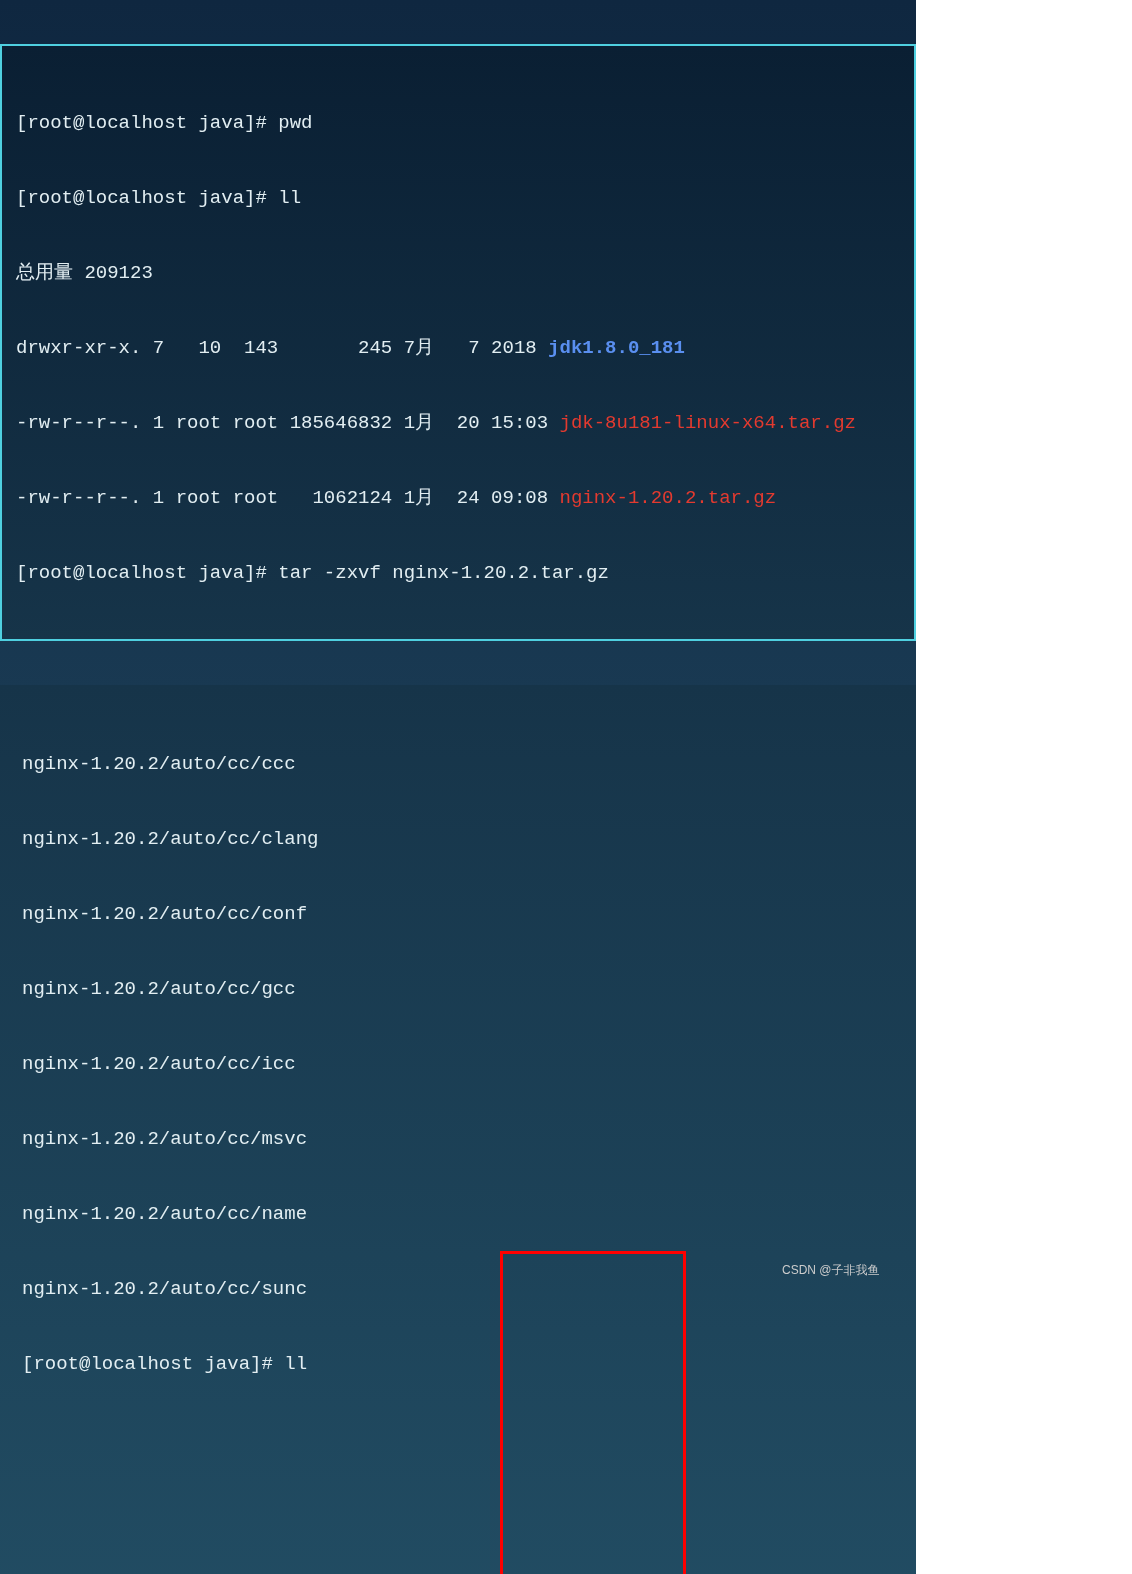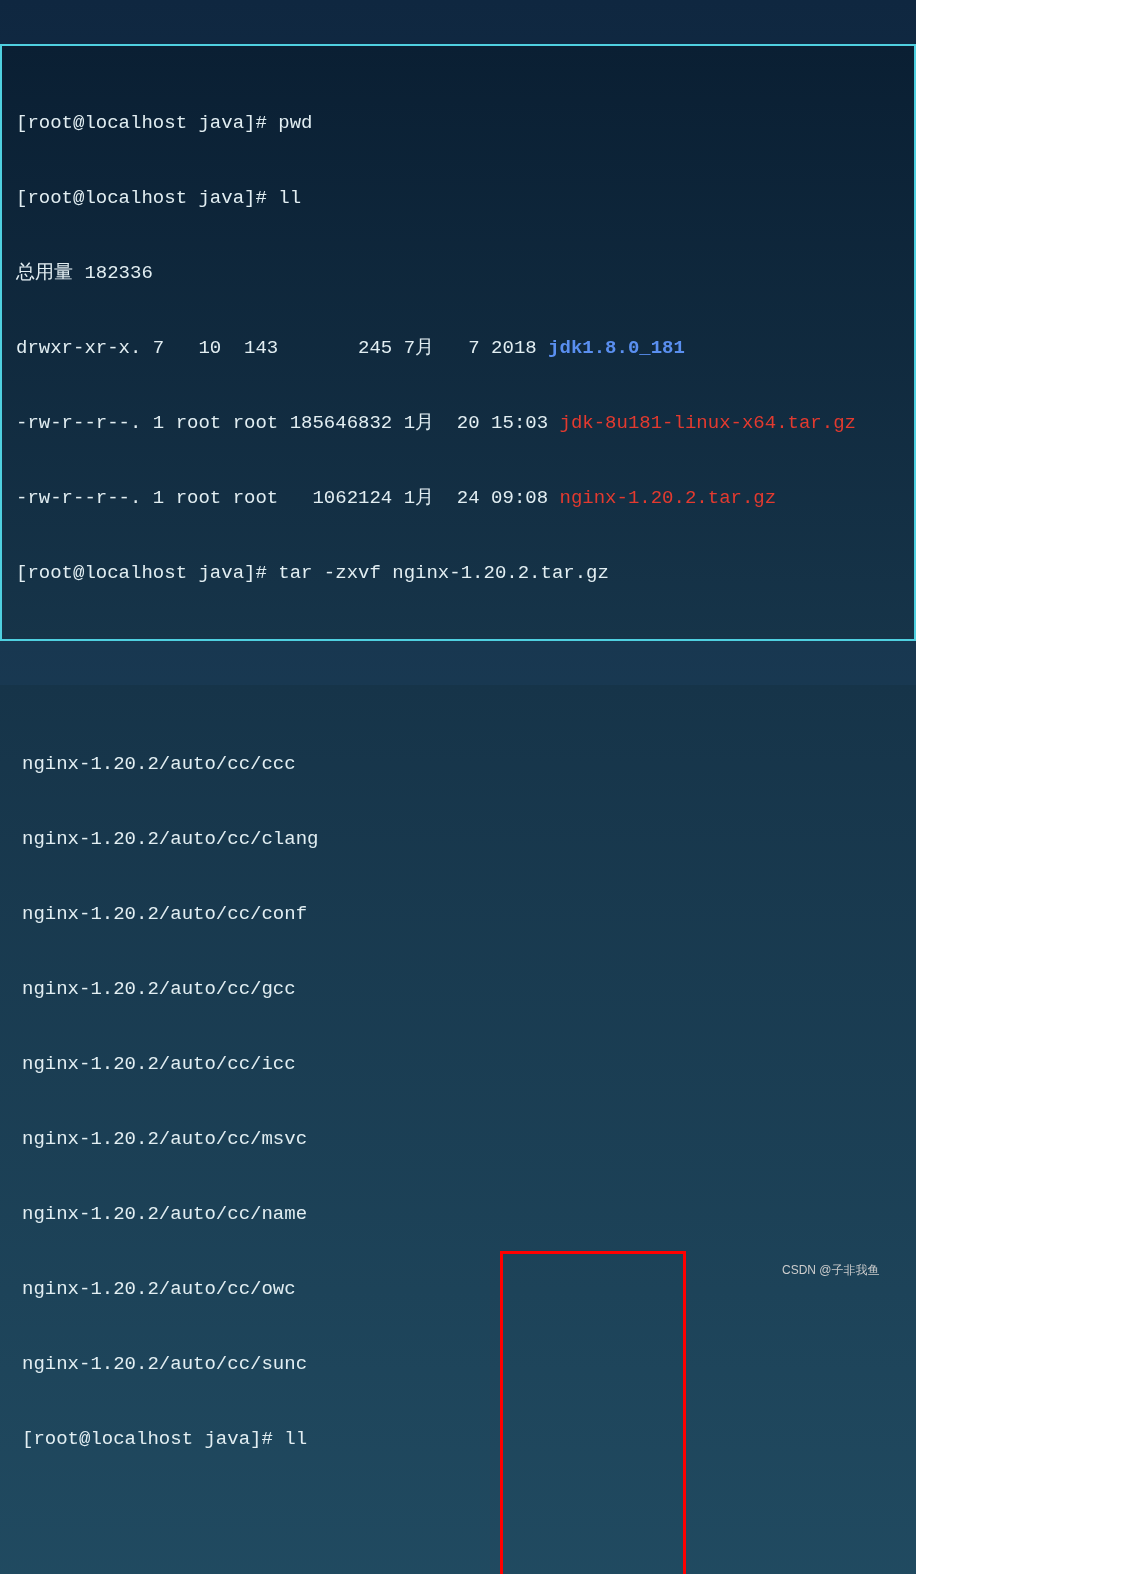--- a/index.html
+++ b/index.html
@@ -46,35 +46,34 @@
     font-size:12px;
   }
 </style>
 </head>
 <body>
 
 <div class="term">
   <div class="block1">
     <div class="line">[root@localhost java]# pwd</div>
     <div class="line">[root@localhost java]# ll</div>
-    <div class="line">总用量 182336</div>
+    <div class="line">总用量 209123</div>
     <div class="line"><span>drwxr-xr-x. 7   10  143       245 7月   7 2018 </span><span class="dir">jdk1.8.0_181</span></div>
     <div class="line"><span>-rw-r--r--. 1 root root 185646832 1月  20 15:03 </span><span class="arc">jdk-8u181-linux-x64.tar.gz</span></div>
     <div class="line"><span>-rw-r--r--. 1 root root   1062124 1月  24 09:08 </span><span class="arc">nginx-1.20.2.tar.gz</span></div>
     <div class="line">[root@localhost java]# tar -zxvf nginx-1.20.2.tar.gz</div>
   </div>
   <div class="block2">
     <div class="line">nginx-1.20.2/auto/cc/ccc</div>
     <div class="line">nginx-1.20.2/auto/cc/clang</div>
     <div class="line">nginx-1.20.2/auto/cc/conf</div>
     <div class="line">nginx-1.20.2/auto/cc/gcc</div>
     <div class="line">nginx-1.20.2/auto/cc/icc</div>
     <div class="line">nginx-1.20.2/auto/cc/msvc</div>
     <div class="line">nginx-1.20.2/auto/cc/name</div>
-    <div class="line">nginx-1.20.2/auto/cc/owc</div>
     <div class="line">nginx-1.20.2/auto/cc/sunc</div>
     <div class="line">[root@localhost java]# ll</div>
     
     
     
     
     
     
     
     

